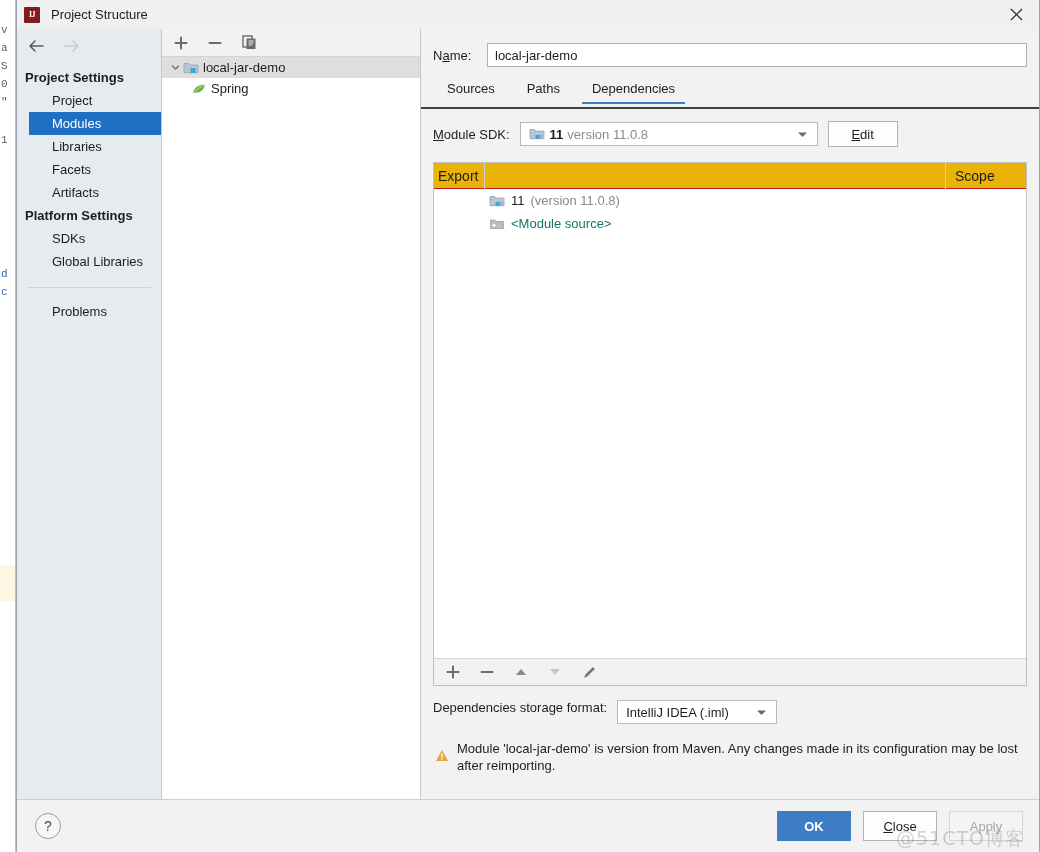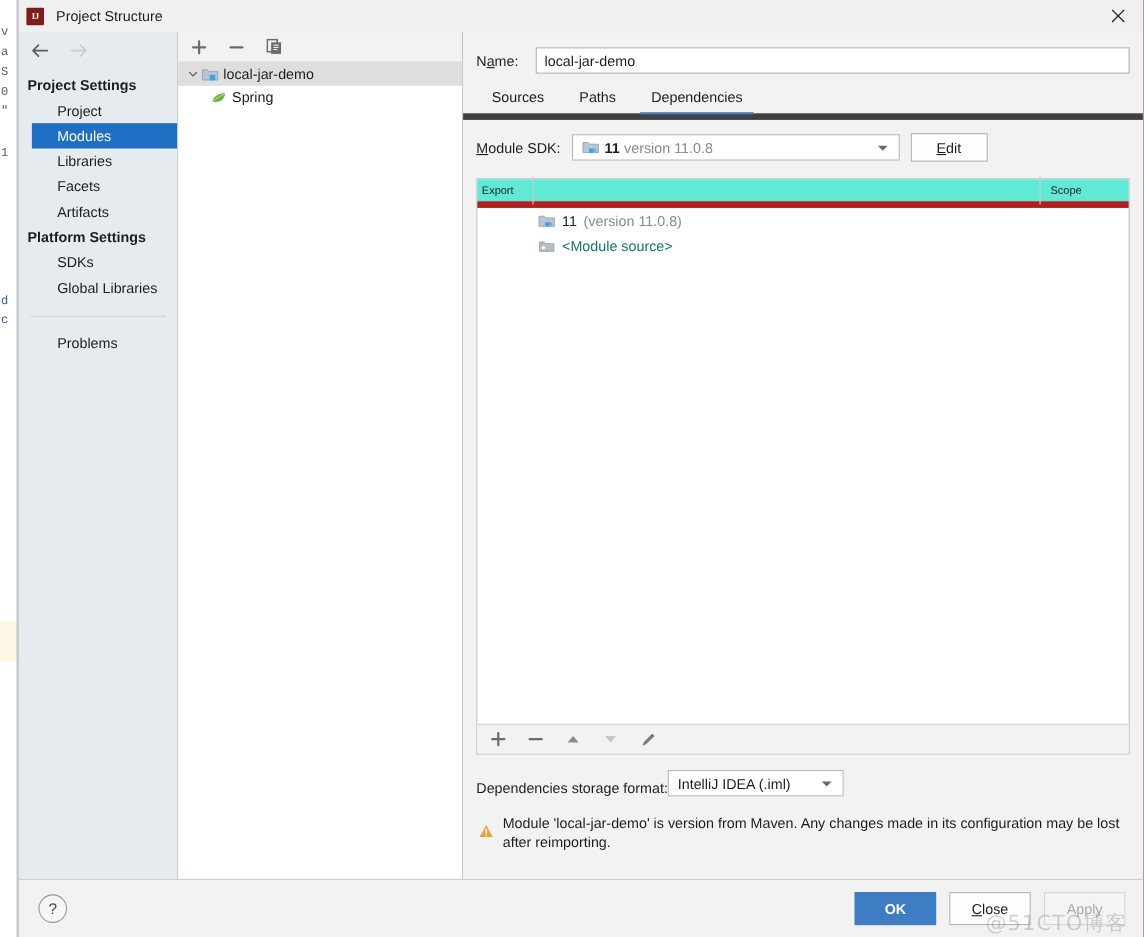--- a/index.html
+++ b/index.html
@@ -152,21 +152,21 @@
   #name-label u { text-decoration: underline; }
   #name-input {
     flex: 1 1 auto; height: 24px;
     border: 1px solid #b0b0b0; background: #ffffff;
     font-family: "Liberation Sans", sans-serif; font-size: 13px;
     padding: 0 7px; color: #1d1d1d; outline: none;
   }
 
   #tabs {
     margin-top: 14px; display: flex; align-items: flex-start;
-    border-bottom: 6px solid #404040;
+    border-bottom: 2px solid #404040;
     padding-left: 16px; height: 28px;
   }
   .tab {
     font-size: 13px; color: #1d1d1d; cursor: pointer;
     padding: 0 10px 6px 10px; margin-right: 12px;
     border-bottom: 2px solid transparent;
   }
   .tab.active { border-bottom: 2px solid #3d7dc4; }
 
   #sdk-row {
@@ -194,24 +194,24 @@
 
   
   #dep-table-wrap {
     margin: 15px 12px 0 12px;
     border: 1px solid #c0c0c0;
     background: #ffffff;
     height: 524px;
     position: relative;
   }
   #dep-head {
-    height: 26px; background: #5eead4;
-    border-bottom: 6px solid #b91c1c;
+    height: 26px; background: #eab308;
+    border-bottom: 1px solid #b91c1c;
     display: flex; align-items: center;
-    font-size: 10px;
+    font-size: 14px;
   }
   #dep-head .col-export {
     width: 51px; padding-left: 4px; border-right: 1px solid #ccc;
     height: 26px; display: flex; align-items: center;
   }
   #dep-head .col-mid { flex: 1 1 auto; border-right: 1px solid #ccc; height: 26px; }
   #dep-head .col-scope { width: 80px; padding-left: 9px; height: 26px; display: flex; align-items: center; text-align: center; }
 
   .dep-row {
     height: 23px; display: flex; align-items: center;
@@ -237,21 +237,21 @@
     border: 1px solid #c9c9c9;
   }
 
   #dep-toolbar {
     position: absolute; left: 0; bottom: 0; right: 0;
     height: 27px; background: #f2f2f2; border-top: 1px solid #d4d4d4;
     display: flex; align-items: center; gap: 16px; padding-left: 10px;
   }
 
   #storage-row {
-    display: flex; align-items: flex-end; 
+    display: flex; align-items: flex-start; gap: 10px;
     padding: 14px 12px 0 12px;
   }
   #storage-label { font-size: 13px; }
   #storage-combo {
     width: 160px; height: 24px;
     border: 1px solid #b8b8b8; background: #ffffff;
     display: flex; align-items: center; padding: 0 4px 0 8px;
     font-size: 13px; cursor: pointer; position: relative;
   }
   #storage-combo .combo-arrow { position: absolute; right: 9px; top: 50%; transform: translateY(-50%); }

